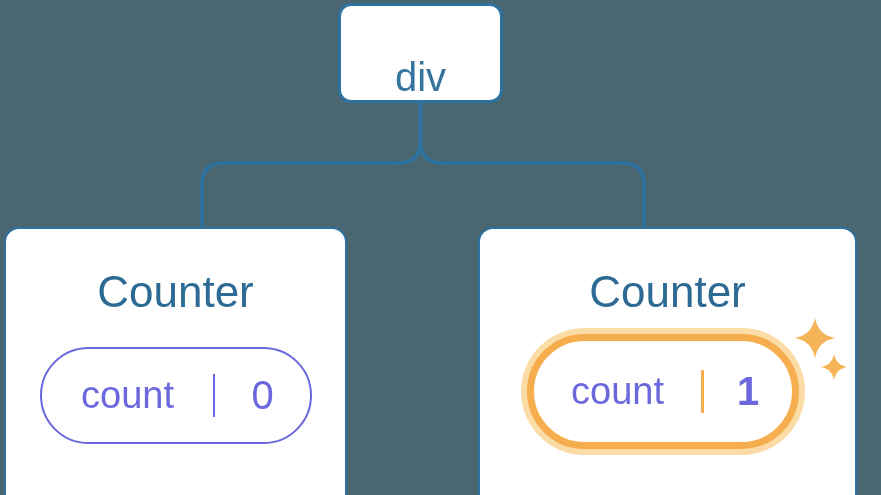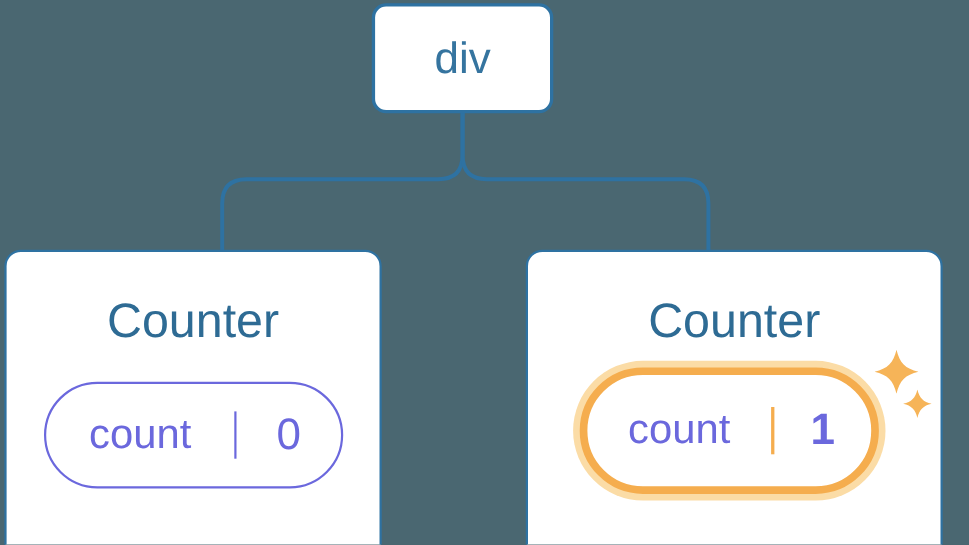--- a/index.html
+++ b/index.html
@@ -37,21 +37,21 @@
     stroke: var(--line-blue);
     stroke-width: 3.6;
   }
   .root-node {
     position: absolute;
     left: 338px; top: 3px;
     width: 165px; height: 100px;
     background: var(--card-bg);
     border: 3px solid var(--line-blue);
     border-radius: 13px;
-    display: flex; align-items: center; justify-content: center;
+    display: flex; align-items: flex-end; justify-content: center;
     font-size: 40px;
     color: var(--node-text);
   }
   .card {
     position: absolute;
     top: 227px;
     height: 337px;
     background: var(--card-bg);
     border: 2.5px solid var(--line-blue);
     border-radius: 15px;

